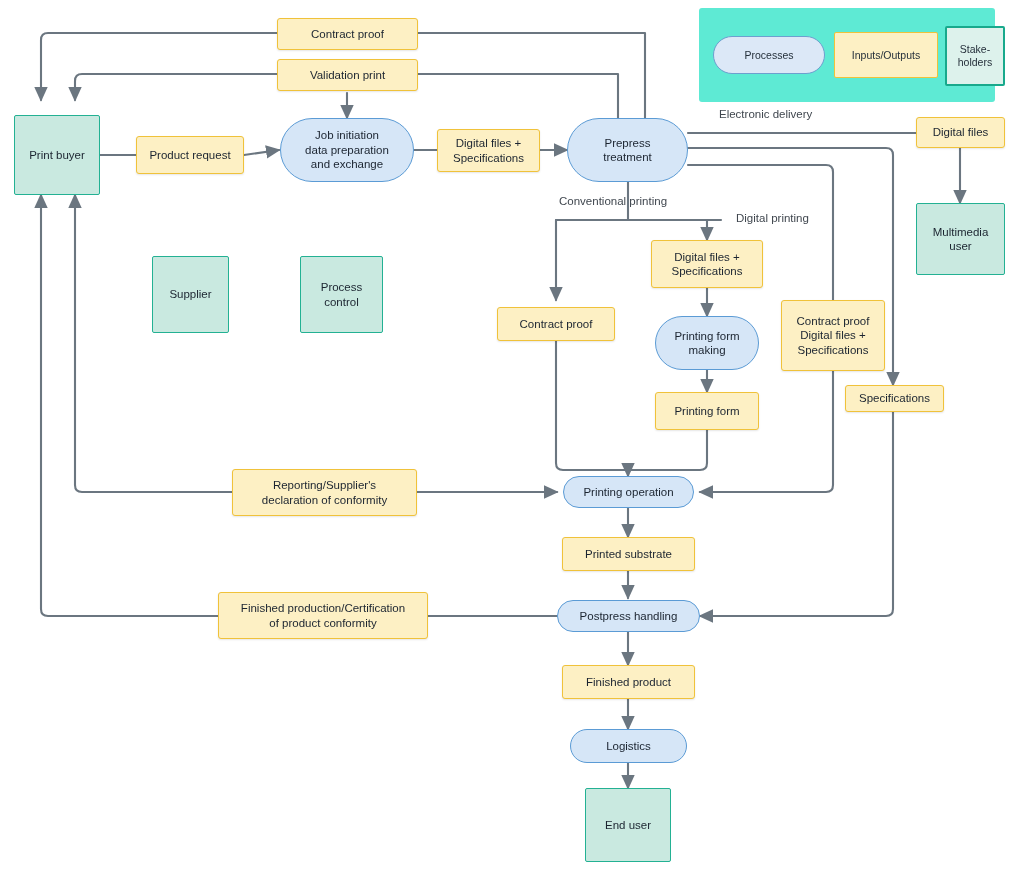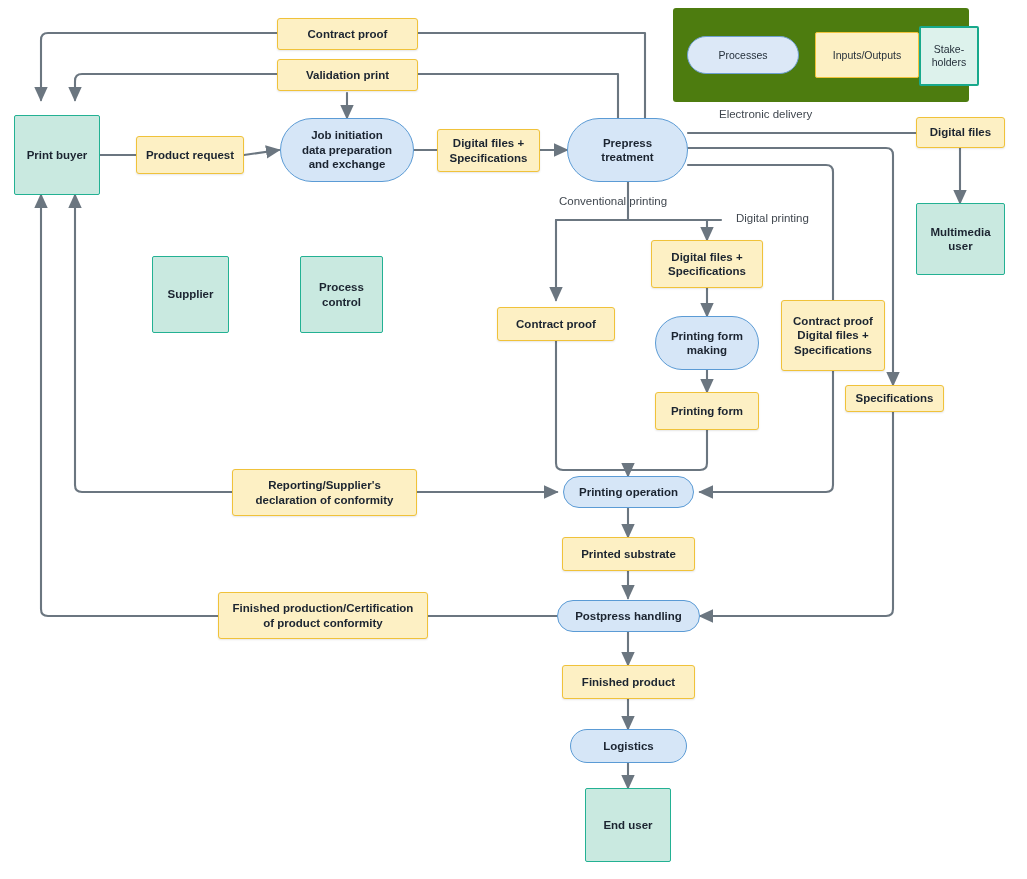--- a/index.html
+++ b/index.html
@@ -1,35 +1,35 @@
 <!DOCTYPE html>
 <html><head>
 <meta charset="utf-8">
 <style>
   html,body{margin:0;padding:0;background:#ffffff;}
   body{font-family:"Liberation Sans","DejaVu Sans",sans-serif;}
   #canvas{position:relative;width:1027px;height:879px;background:#ffffff;overflow:hidden;}
   svg.edges{position:absolute;left:0;top:0;width:1027px;height:879px;pointer-events:none;}
 
   .node{position:absolute;box-sizing:border-box;display:flex;align-items:center;justify-content:center;
-        text-align:center;font-weight:bold;color:#1b2430;line-height:1.25;}
+        text-align:center;font-weight:normal;color:#1b2430;line-height:1.25;}
 
   .io{background:#fdf0c4;border:1.6px solid #f0c23a;border-radius:3px;font-size:11.5px;
       box-shadow:0 1px 2px rgba(0,0,0,.10);}
   .proc{background:#d6e6f7;border:1.6px solid #5b9bd5;border-radius:999px;font-size:11.5px;}
   .stake{background:#c9e9e0;border:1.8px solid #23b193;border-radius:2px;font-size:11.5px;}
 
   .edge-label{position:absolute;font-size:11.5px;font-weight:normal;color:#40474f;white-space:nowrap;}
 
   
-  .legend{position:absolute;left:673px;top:8px;width:296px;height:94px;background:#4d7c0f;border-radius:3px;}
+  .legend{position:absolute;left:699px;top:8px;width:296px;height:94px;background:#5eead4;border-radius:3px;}
   .lg-item{position:absolute;box-sizing:border-box;display:flex;align-items:center;justify-content:center;
            text-align:center;font-size:10.5px;color:#25303b;line-height:1.2;}
   .lg-proc{left:14px;top:28px;width:112px;height:38px;background:#dce8f7;border:1.4px solid #6e9fcf;border-radius:999px;}
-  .lg-io{left:135px;top:24px;width:104px;height:46px;background:#fdf0c4;border:1.6px solid #f0c23a;border-radius:2px;margin-left:7px;}
+  .lg-io{left:135px;top:24px;width:104px;height:46px;background:#fdf0c4;border:1.6px solid #f0c23a;border-radius:2px;}
   .lg-st{left:246px;top:18px;width:60px;height:60px;background:#ddf2ec;border:2px solid #18a98c;border-radius:2px;}
 </style>
 </head>
 <body>
 
 <div id="canvas">
 
   <svg class="edges" viewBox="0 0 1027 879">
     <defs>
       <marker id="ah" markerWidth="9" markerHeight="9" refX="6.2" refY="3.2" orient="auto" markerUnits="strokeWidth">

